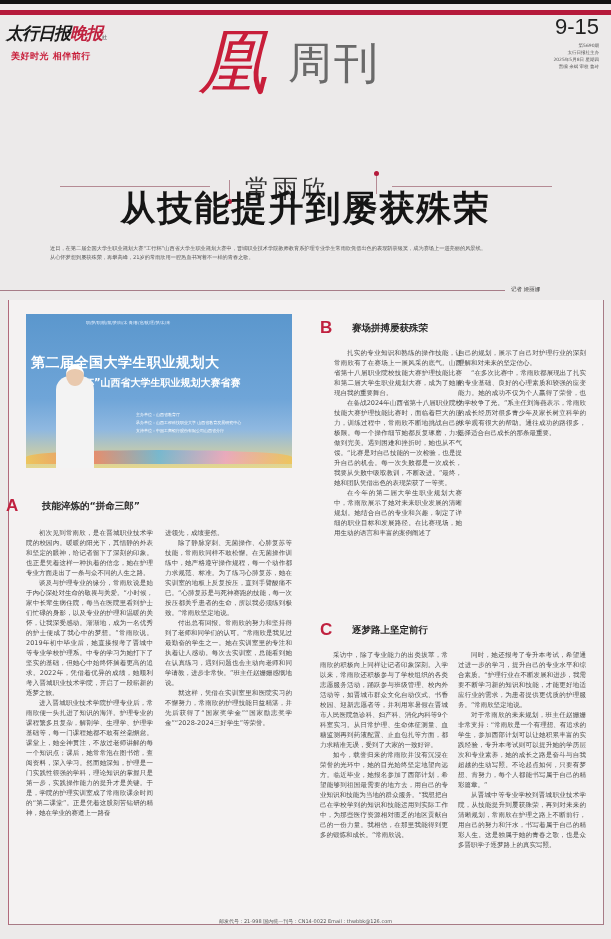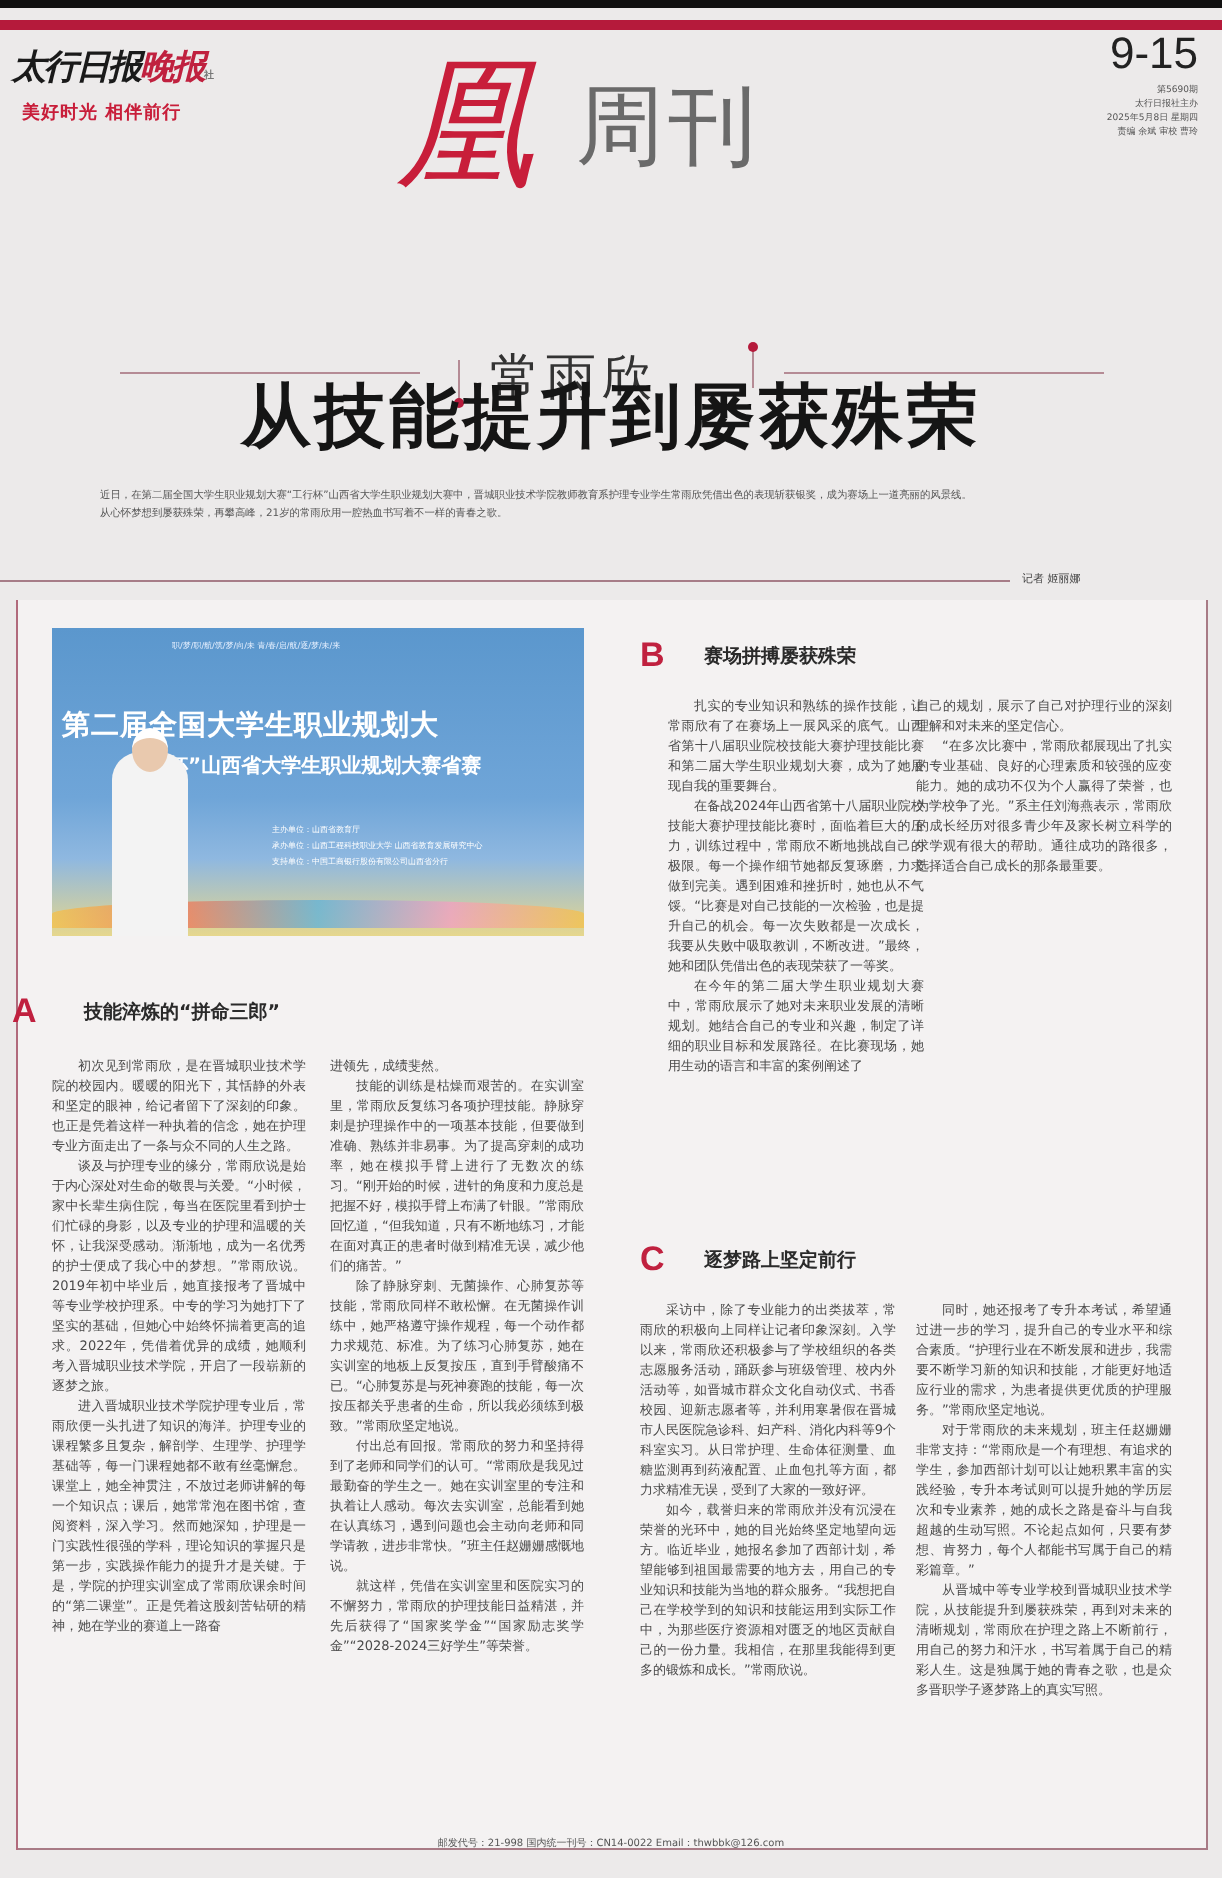--- a/index.html
+++ b/index.html
@@ -115,21 +115,20 @@
 
 <div class="sec-letter" style="left:6px; top:496px;">A</div>
 <div class="sec-title" style="left:42px; top:500px;">技能淬炼的“拼命三郎”</div>
 <div class="col" style="left:26px; top:528px; width:127px; height:370px; overflow:hidden;">
   <p>初次见到常雨欣，是在晋城职业技术学院的校园内。暖暖的阳光下，其恬静的外表和坚定的眼神，给记者留下了深刻的印象。也正是凭着这样一种执着的信念，她在护理专业方面走出了一条与众不同的人生之路。</p>
   <p>谈及与护理专业的缘分，常雨欣说是始于内心深处对生命的敬畏与关爱。“小时候，家中长辈生病住院，每当在医院里看到护士们忙碌的身影，以及专业的护理和温暖的关怀，让我深受感动。渐渐地，成为一名优秀的护士便成了我心中的梦想。”常雨欣说。2019年初中毕业后，她直接报考了晋城中等专业学校护理系。中专的学习为她打下了坚实的基础，但她心中始终怀揣着更高的追求。2022年，凭借着优异的成绩，她顺利考入晋城职业技术学院，开启了一段崭新的逐梦之旅。</p>
   <p>进入晋城职业技术学院护理专业后，常雨欣便一头扎进了知识的海洋。护理专业的课程繁多且复杂，解剖学、生理学、护理学基础等，每一门课程她都不敢有丝毫懈怠。课堂上，她全神贯注，不放过老师讲解的每一个知识点；课后，她常常泡在图书馆，查阅资料，深入学习。然而她深知，护理是一门实践性很强的学科，理论知识的掌握只是第一步，实践操作能力的提升才是关键。于是，学院的护理实训室成了常雨欣课余时间的“第二课堂”。正是凭着这股刻苦钻研的精神，她在学业的赛道上一路奋</p>
 </div>
 <div class="col" style="left:165px; top:528px; width:127px; height:370px; overflow:hidden;">
   <p style="text-indent:0">进领先，成绩斐然。</p>
-  <p>技能的训练是枯燥而艰苦的。在实训室里，常雨欣反复练习各项护理技能。静脉穿刺是护理操作中的一项基本技能，但要做到准确、熟练并非易事。为了提高穿刺的成功率，她在模拟手臂上进行了无数次的练习。“刚开始的时候，进针的角度和力度总是把握不好，模拟手臂上布满了针眼。”常雨欣回忆道，“但我知道，只有不断地练习，才能在面对真正的患者时做到精准无误，减少他们的痛苦。”</p>
   <p>除了静脉穿刺、无菌操作、心肺复苏等技能，常雨欣同样不敢松懈。在无菌操作训练中，她严格遵守操作规程，每一个动作都力求规范、标准。为了练习心肺复苏，她在实训室的地板上反复按压，直到手臂酸痛不已。“心肺复苏是与死神赛跑的技能，每一次按压都关乎患者的生命，所以我必须练到极致。”常雨欣坚定地说。</p>
   <p>付出总有回报。常雨欣的努力和坚持得到了老师和同学们的认可。“常雨欣是我见过最勤奋的学生之一。她在实训室里的专注和执着让人感动。每次去实训室，总能看到她在认真练习，遇到问题也会主动向老师和同学请教，进步非常快。”班主任赵姗姗感慨地说。</p>
   <p>就这样，凭借在实训室里和医院实习的不懈努力，常雨欣的护理技能日益精湛，并先后获得了“国家奖学金”“国家励志奖学金”“2028-2024三好学生”等荣誉。</p>
 </div>
 
 <div class="sec-letter" style="left:320px; top:318px;">B</div>
 <div class="sec-title" style="left:352px; top:322px;">赛场拼搏屡获殊荣</div>
 <div class="col" style="left:334px; top:348px; width:128px; height:262px; overflow:hidden;">
   <p>扎实的专业知识和熟练的操作技能，让常雨欣有了在赛场上一展风采的底气。山西省第十八届职业院校技能大赛护理技能比赛和第二届大学生职业规划大赛，成为了她展现自我的重要舞台。</p>
   <p>在备战2024年山西省第十八届职业院校技能大赛护理技能比赛时，面临着巨大的压力，训练过程中，常雨欣不断地挑战自己的极限。每一个操作细节她都反复琢磨，力求做到完美。遇到困难和挫折时，她也从不气馁。“比赛是对自己技能的一次检验，也是提升自己的机会。每一次失败都是一次成长，我要从失败中吸取教训，不断改进。”最终，她和团队凭借出色的表现荣获了一等奖。</p>

